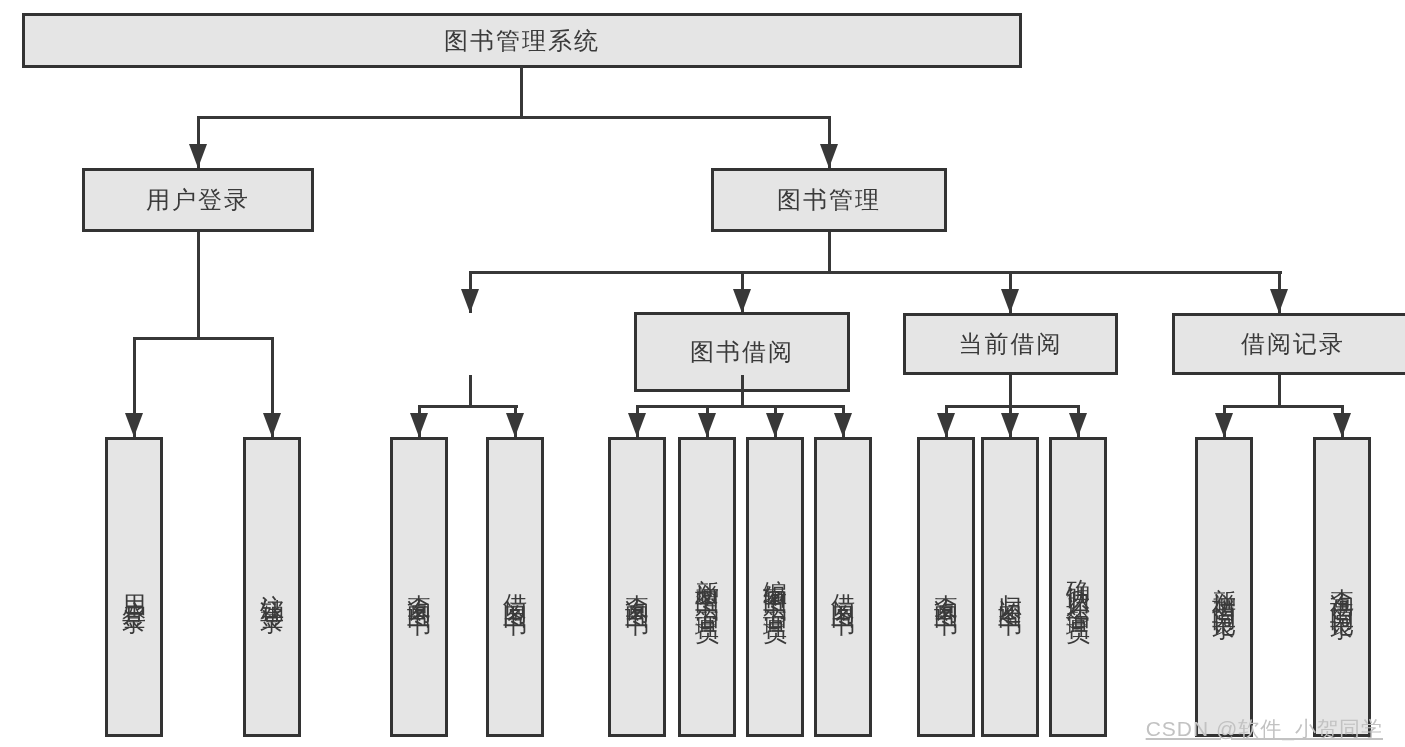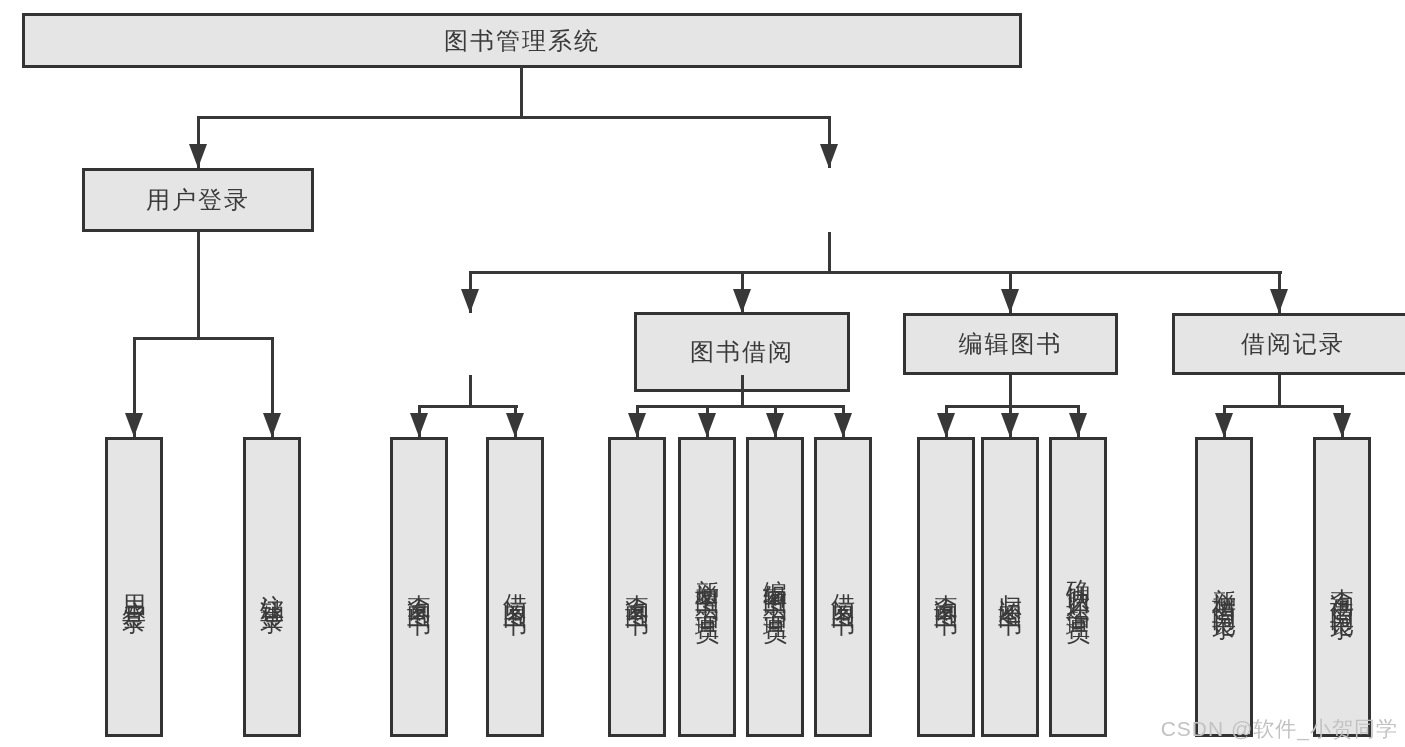--- a/index.html
+++ b/index.html
@@ -35,45 +35,49 @@
   .hline { position: absolute; height: 3px; background: #383838; }
   .tri {
     position: absolute;
     width: 0; height: 0;
     border-left: 9px solid transparent;
     border-right: 9px solid transparent;
     border-top: 24px solid #383838;
   }
   .watermark {
     position: absolute;
-    right: 7px;
+    right: 22px;
     bottom: 4px;
     font-size: 21px;
     letter-spacing: 1px;
     color: #c2c2c2;
+    text-decoration: underline;
   }
 </style>
 </head>
 <body>
 
 <div class="stage">
 
   <div class="node" style="left:22px; top:13px; width:1000px; height:55px;">
     <span>图书管理系统</span>
   </div>
 
   <div class="vline" style="left:520px; top:66px; height:53px;"></div>
   <div class="hline" style="left:197px; top:116px; width:634px;"></div>
   <div class="vline" style="left:197px; top:116px; height:52px;"></div>
   <div class="tri" style="left:189px; top:144px;"></div>
   <div class="vline" style="left:828px; top:116px; height:52px;"></div>
   <div class="tri" style="left:820px; top:144px;"></div>
 
   <div class="node" style="left:82px; top:168px; width:232px; height:64px;">
     <span>用户登录</span>
+  </div>
+  <div class="node" style="left:711px; top:168px; width:236px; height:64px;">
+    <span>图书管理</span>
   </div>
 
   <div class="vline" style="left:197px; top:232px; height:108px;"></div>
   <div class="hline" style="left:133px; top:337px; width:141px;"></div>
   <div class="vline" style="left:133px; top:337px; height:100px;"></div>
   <div class="tri" style="left:125px; top:413px;"></div>
   <div class="vline" style="left:271px; top:337px; height:100px;"></div>
   <div class="tri" style="left:263px; top:413px;"></div>
 
   <div class="vline" style="left:828px; top:232px; height:42px;"></div>
@@ -84,21 +88,21 @@
   <div class="tri" style="left:733px; top:289px;"></div>
   <div class="vline" style="left:1009px; top:271px; height:42px;"></div>
   <div class="tri" style="left:1001px; top:289px;"></div>
   <div class="vline" style="left:1278px; top:271px; height:42px;"></div>
   <div class="tri" style="left:1270px; top:289px;"></div>
 
   <div class="node" style="left:634px; top:312px; width:216px; height:80px;text-align:right;">
     <span>图书借阅</span>
   </div>
   <div class="node" style="left:903px; top:313px; width:215px; height:62px;">
-    <span>编辑图书</span>
+    <span>当前借阅</span>
   </div>
   <div class="node" style="left:1172px; top:313px; width:242px; height:62px;">
     <span>借阅记录</span>
   </div>
 
   <div class="vline" style="left:469px; top:375px; height:33px;"></div>
   <div class="hline" style="left:418px; top:405px; width:100px;"></div>
   <div class="vline" style="left:418px; top:405px; height:32px;"></div>
   <div class="tri" style="left:410px; top:413px;"></div>
   <div class="vline" style="left:514px; top:405px; height:32px;"></div>

